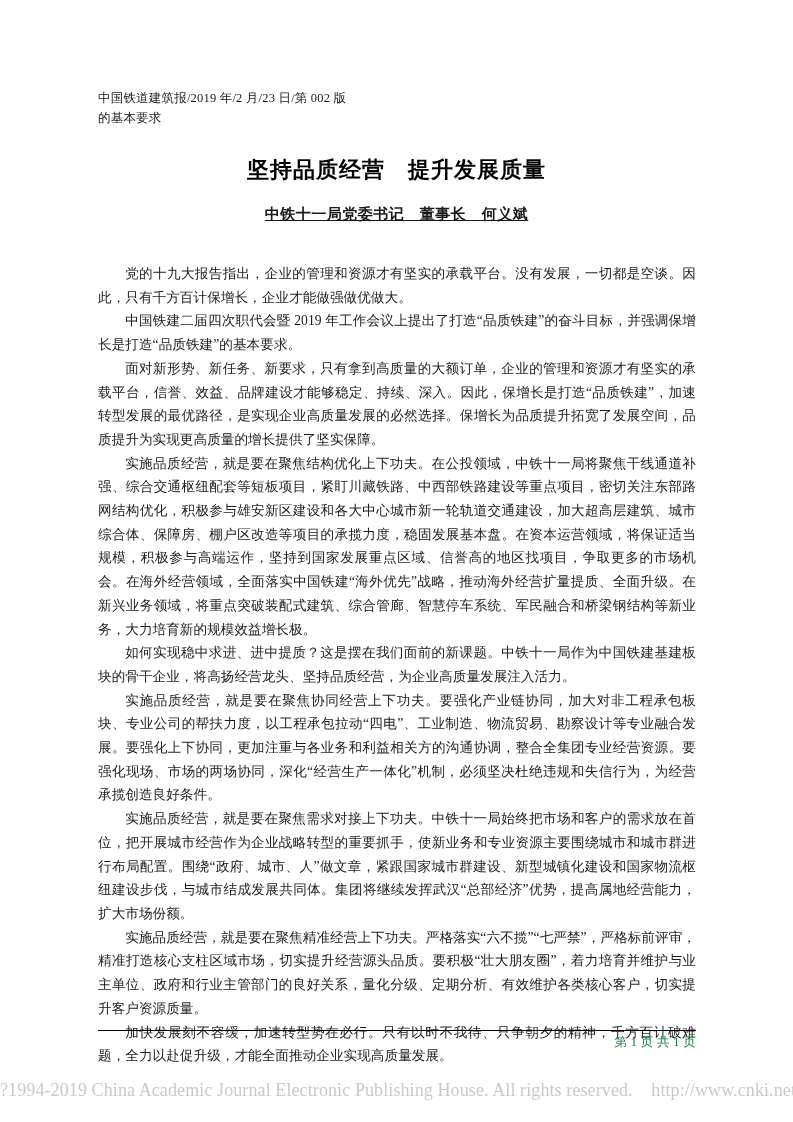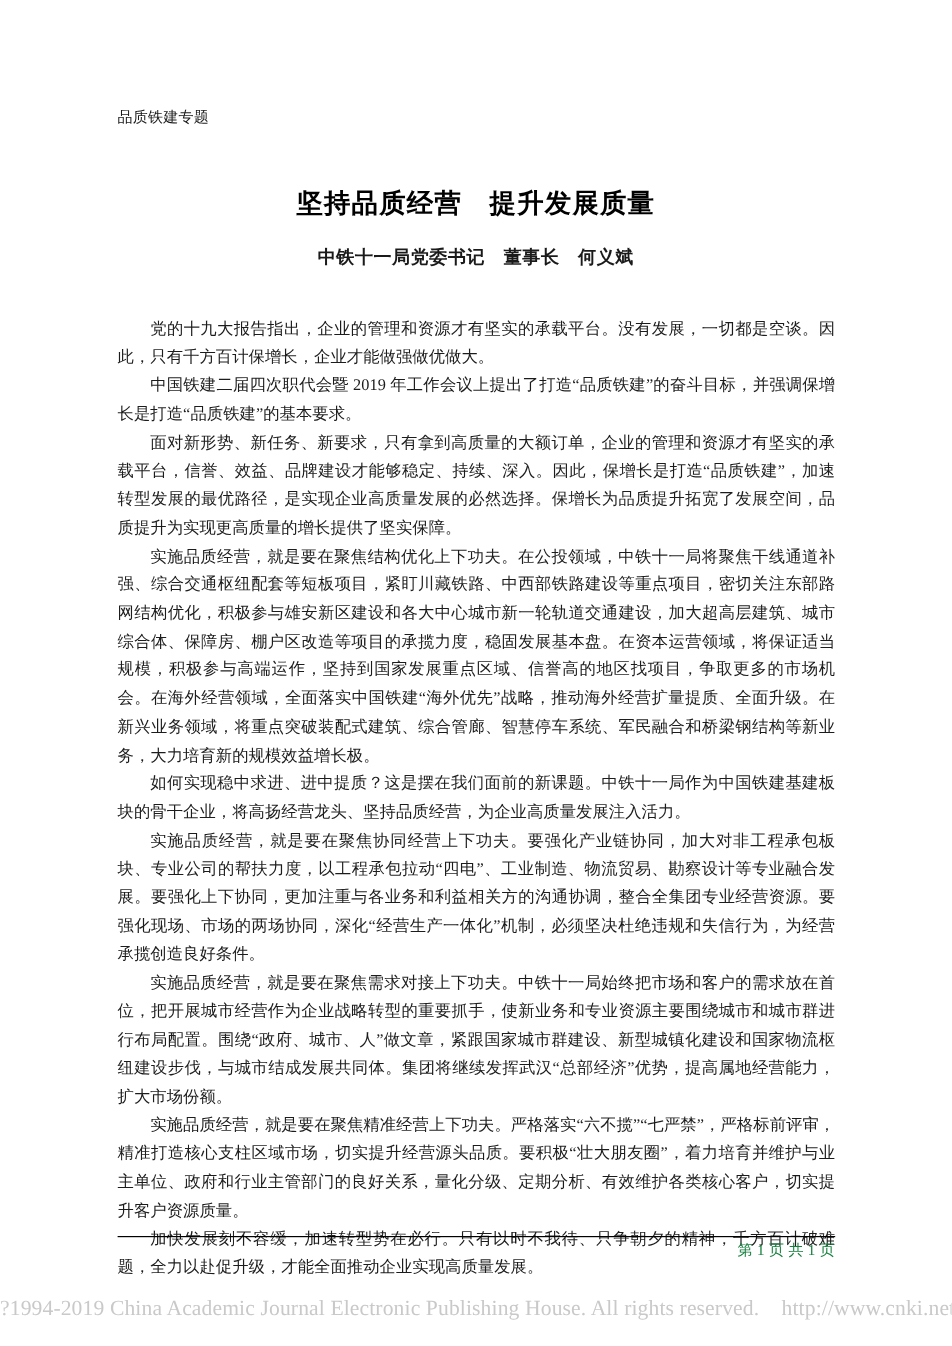--- a/index.html
+++ b/index.html
@@ -56,20 +56,21 @@
   .doc-byline {
     position: absolute;
     left: 0;
     top: 205px;
     width: 793px;
     text-align: center;
     font-size: 15px;
     font-weight: bold;
     letter-spacing: 0.5px;
     color: #1a1a1a;
+    text-decoration: underline;
   }
 
   
   .body-text {
     position: absolute;
     left: 98px;
     top: 262px;
     width: 598px;
   }
   .para {
@@ -118,21 +119,22 @@
   .copyright .cc-url {
     margin-left: 14px;
   }
 </style>
 </head>
 <body>
 
 <div class="page">
 
   <div class="masthead">
-    <div class="masthead-line">品质铁建专题</div>
+    <div class="masthead-line">中国铁道建筑报/2019 年/2 月/23 日/第 002 版</div>
+    <div class="masthead-line">的基本要求</div>
   </div>
 
   <div class="doc-title">坚持品质经营　提升发展质量</div>
 
   <div class="doc-byline">中铁十一局党委书记　董事长　何义斌</div>
 
   <div class="body-text">
     <p class="para">党的十九大报告指出，企业的管理和资源才有坚实的承载平台。没有发展，一切都是空谈。因此，只有千方百计保增长，企业才能做强做优做大。</p>
     <p class="para">中国铁建二届四次职代会暨 2019 年工作会议上提出了打造“品质铁建”的奋斗目标，并强调保增长是打造“品质铁建”的基本要求。</p>
     <p class="para">面对新形势、新任务、新要求，只有拿到高质量的大额订单，企业的管理和资源才有坚实的承载平台，信誉、效益、品牌建设才能够稳定、持续、深入。因此，保增长是打造“品质铁建”，加速转型发展的最优路径，是实现企业高质量发展的必然选择。保增长为品质提升拓宽了发展空间，品质提升为实现更高质量的增长提供了坚实保障。</p>

